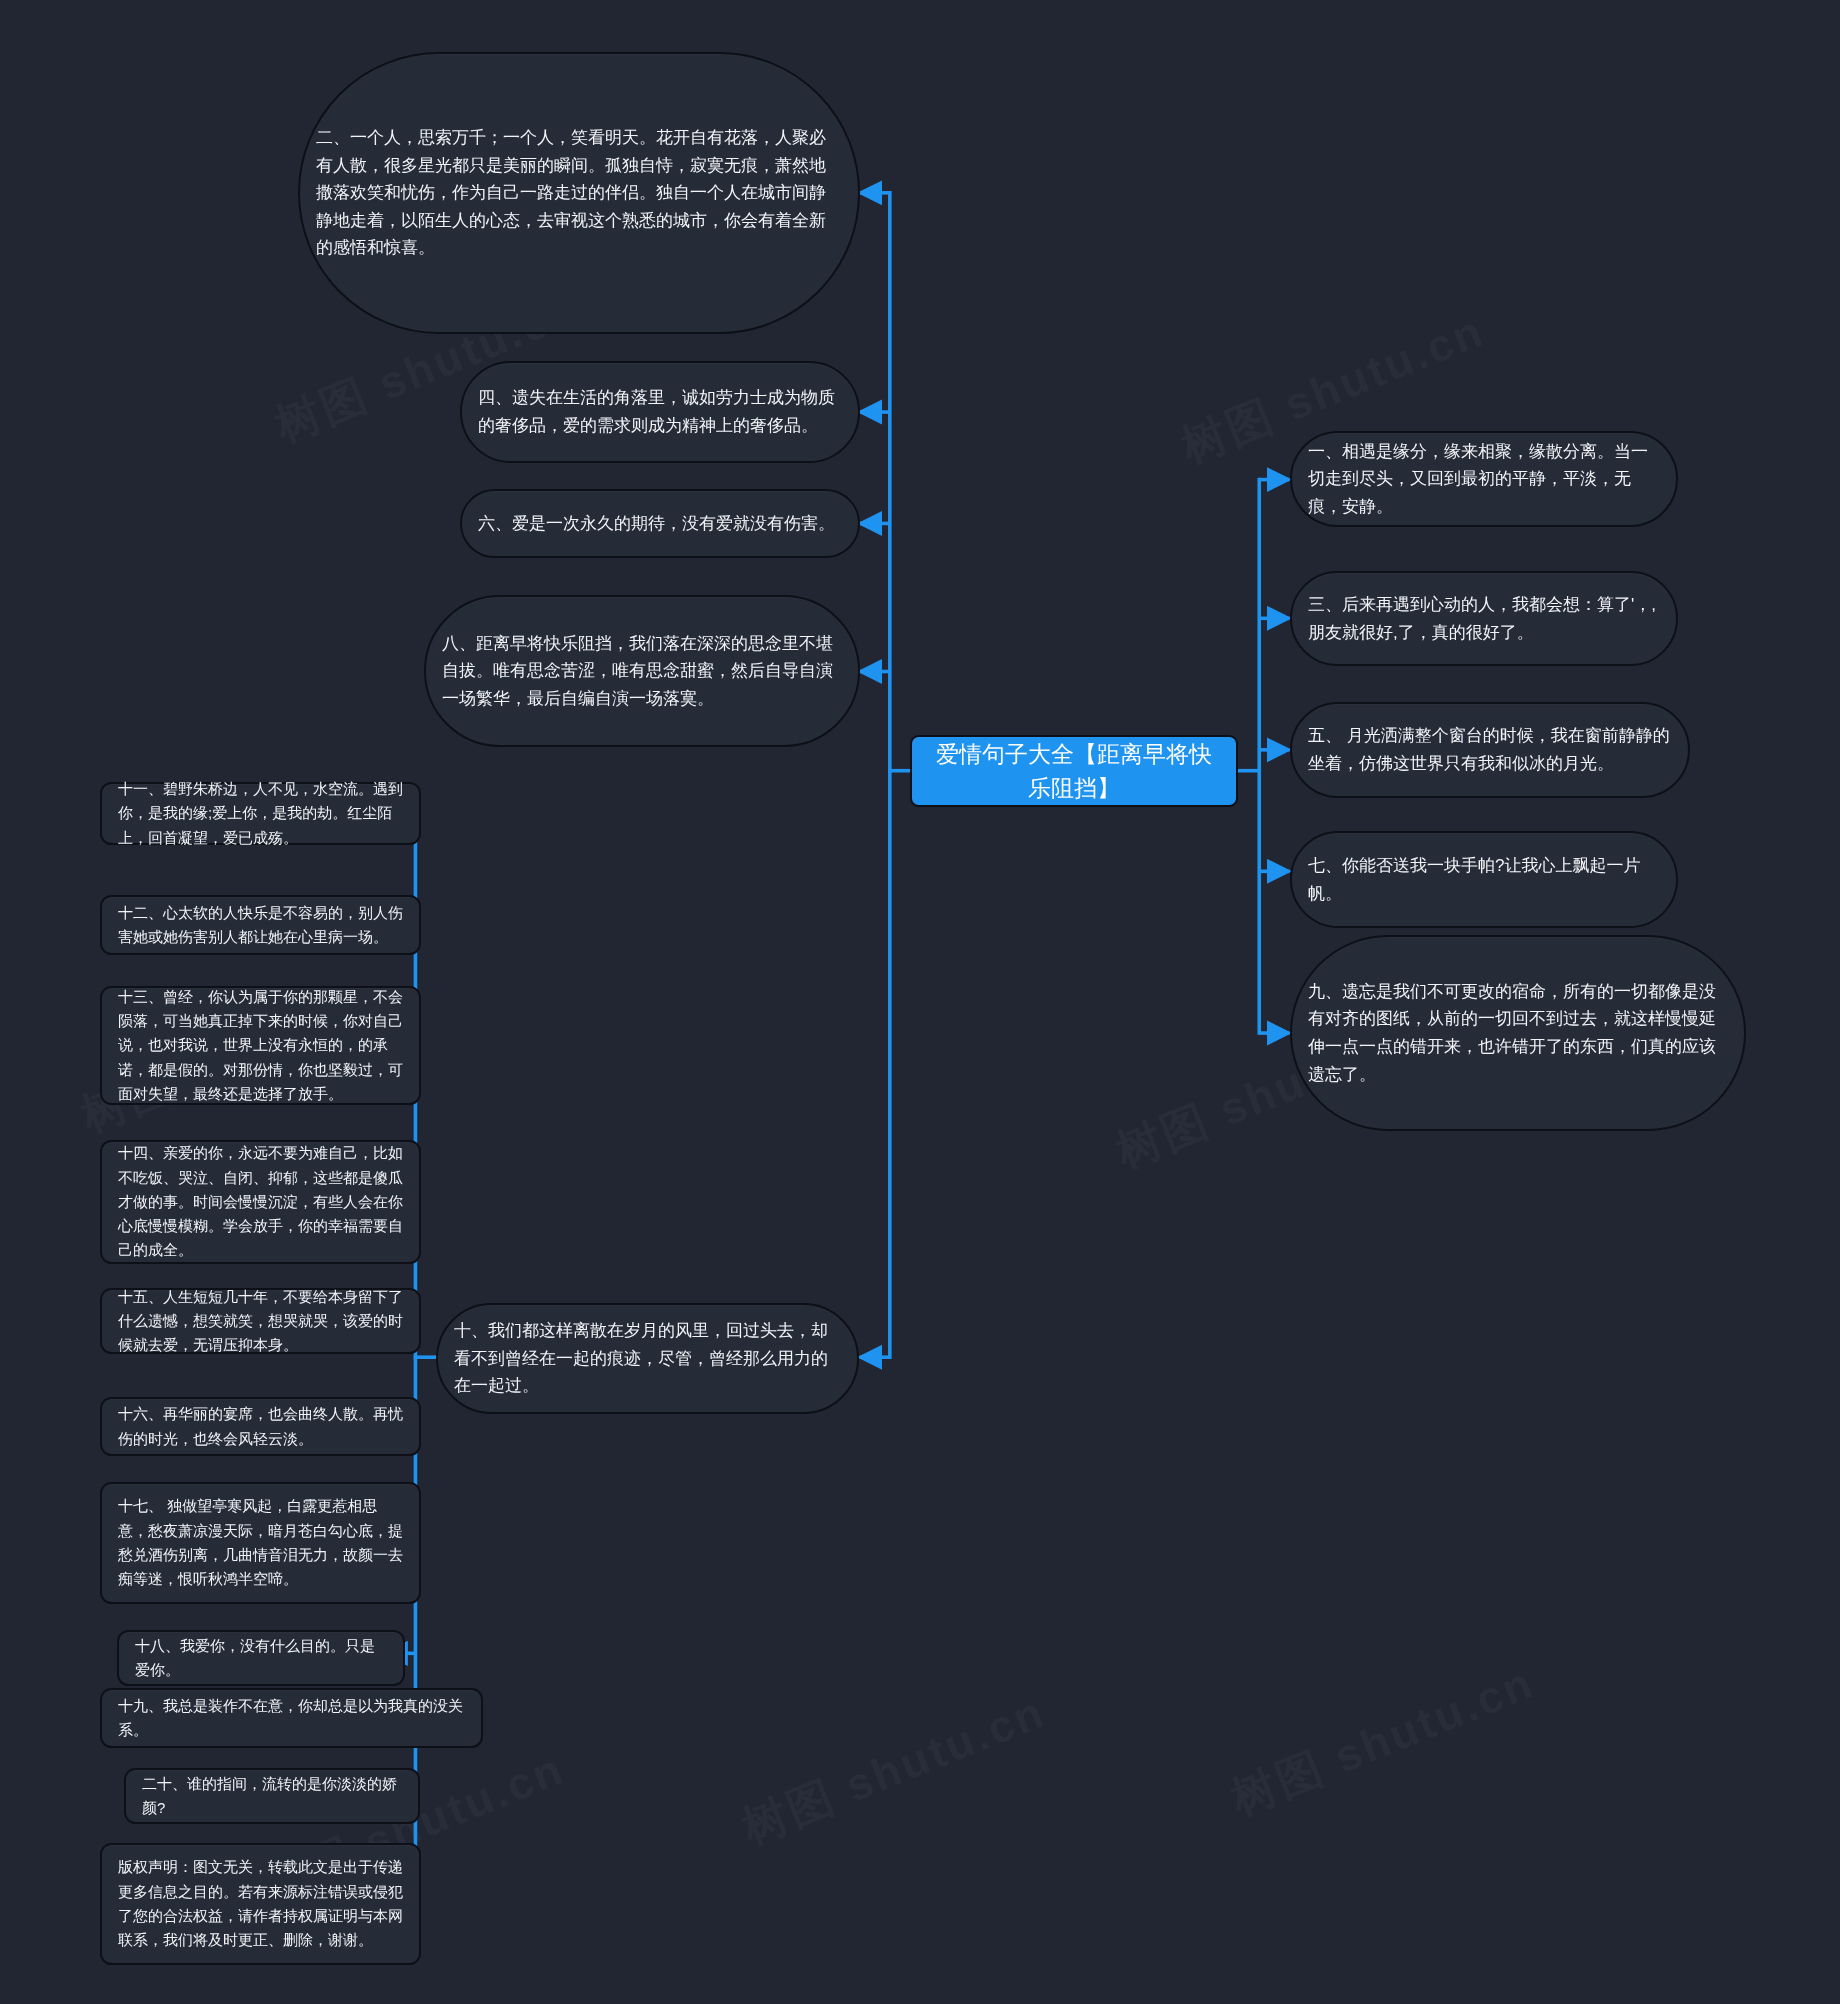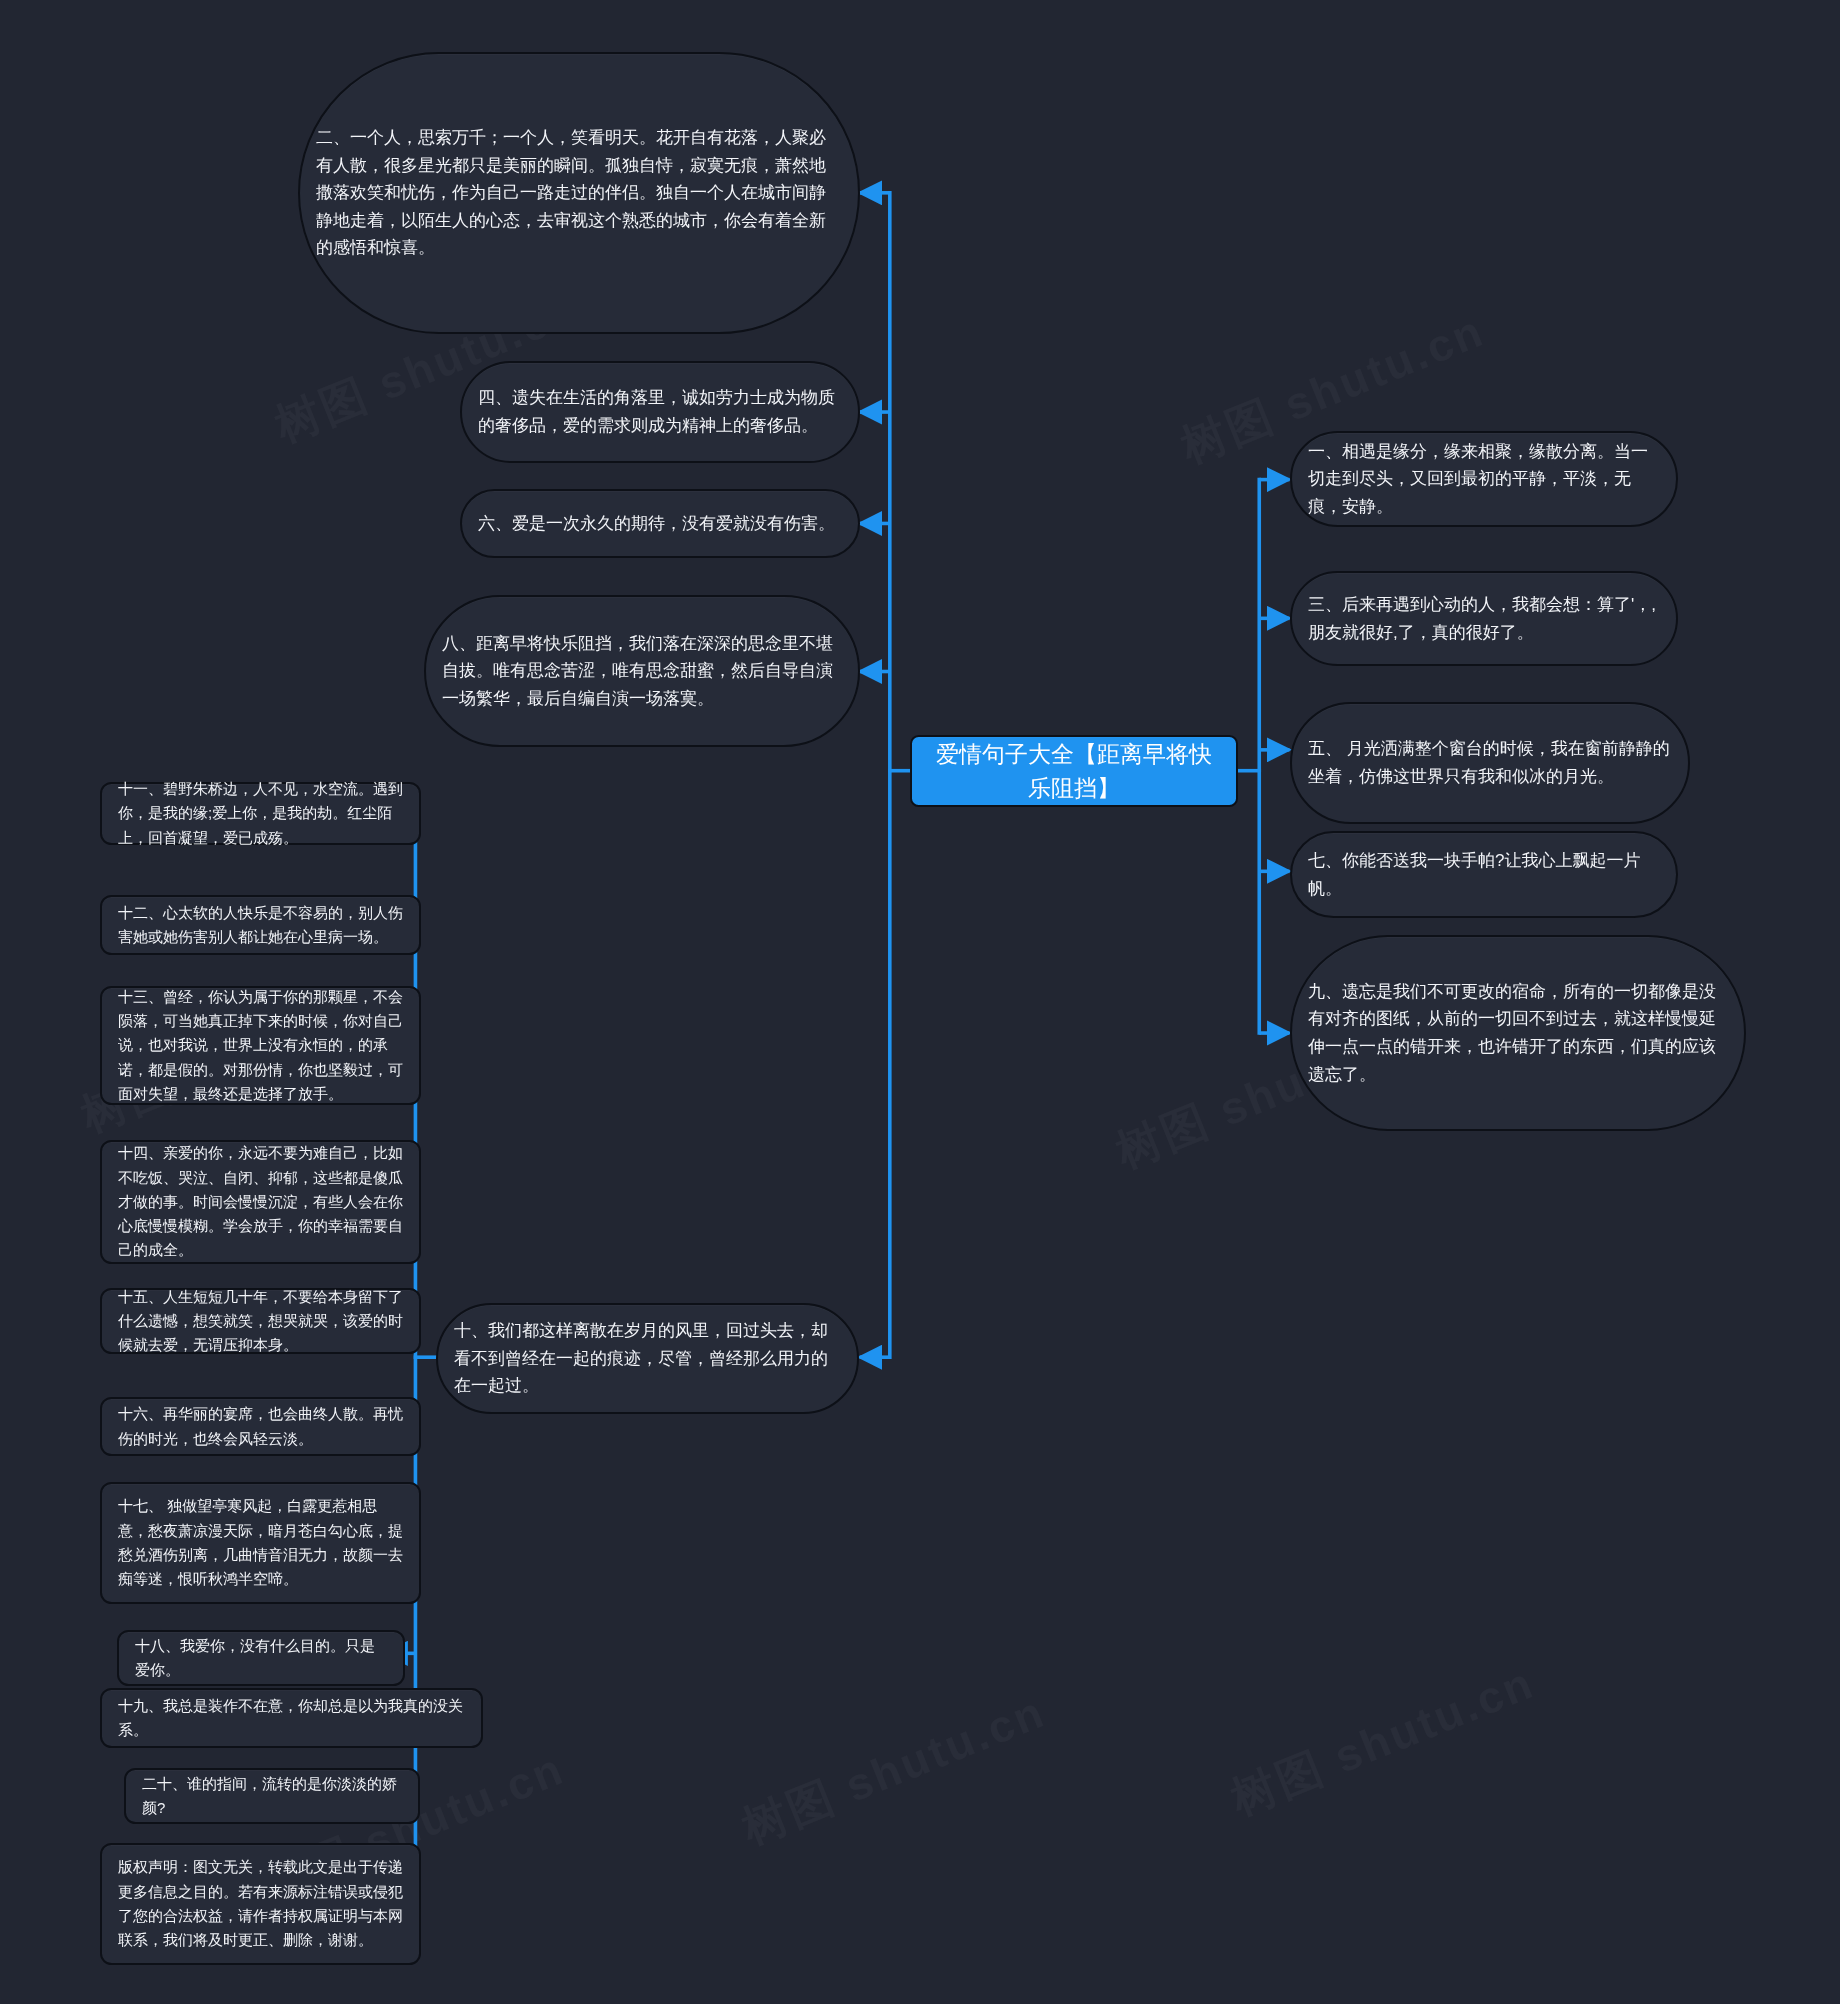--- a/index.html
+++ b/index.html
@@ -168,25 +168,25 @@
 </div>
 
 <div class="node branch fs-24" style="left:1290px; top:431px; width:388px; height:96px;">
   <span>一、相遇是缘分，缘来相聚，缘散分离。当一切走到尽头，又回到最初的平静，平淡，无痕，安静。</span>
 </div>
 
 <div class="node branch fs-24" style="left:1290px; top:571px; width:388px; height:95px;">
   <span>三、后来再遇到心动的人，我都会想：算了'，,朋友就很好,了，真的很好了。</span>
 </div>
 
-<div class="node branch fs-24" style="left:1290px; top:702px; width:400px; height:122px;">
+<div class="node branch fs-24" style="left:1290px; top:702px; width:400px; height:96px;">
   <span>五、 月光洒满整个窗台的时候，我在窗前静静的坐着，仿佛这世界只有我和似冰的月光。</span>
 </div>
 
-<div class="node branch fs-24" style="left:1290px; top:831px; width:388px; height:87px;">
+<div class="node branch fs-24" style="left:1290px; top:831px; width:388px; height:97px;">
   <span>七、你能否送我一块手帕?让我心上飘起一片帆。</span>
 </div>
 
 <div class="node branch fs-24" style="left:1290px; top:935px; width:456px; height:196px;">
   <span>九、遗忘是我们不可更改的宿命，所有的一切都像是没有对齐的图纸，从前的一切回不到过去，就这样慢慢延伸一点一点的错开来，也许错开了的东西，们真的应该遗忘了。</span>
 </div>
 
 <div class="node leaf fs-21" style="left:65px; top:782px; width:321px; height:63px;">
   <span>十一、碧野朱桥边，人不见，水空流。遇到你，是我的缘;爱上你，是我的劫。红尘陌上，回首凝望，爱已成殇。</span>
 </div>

